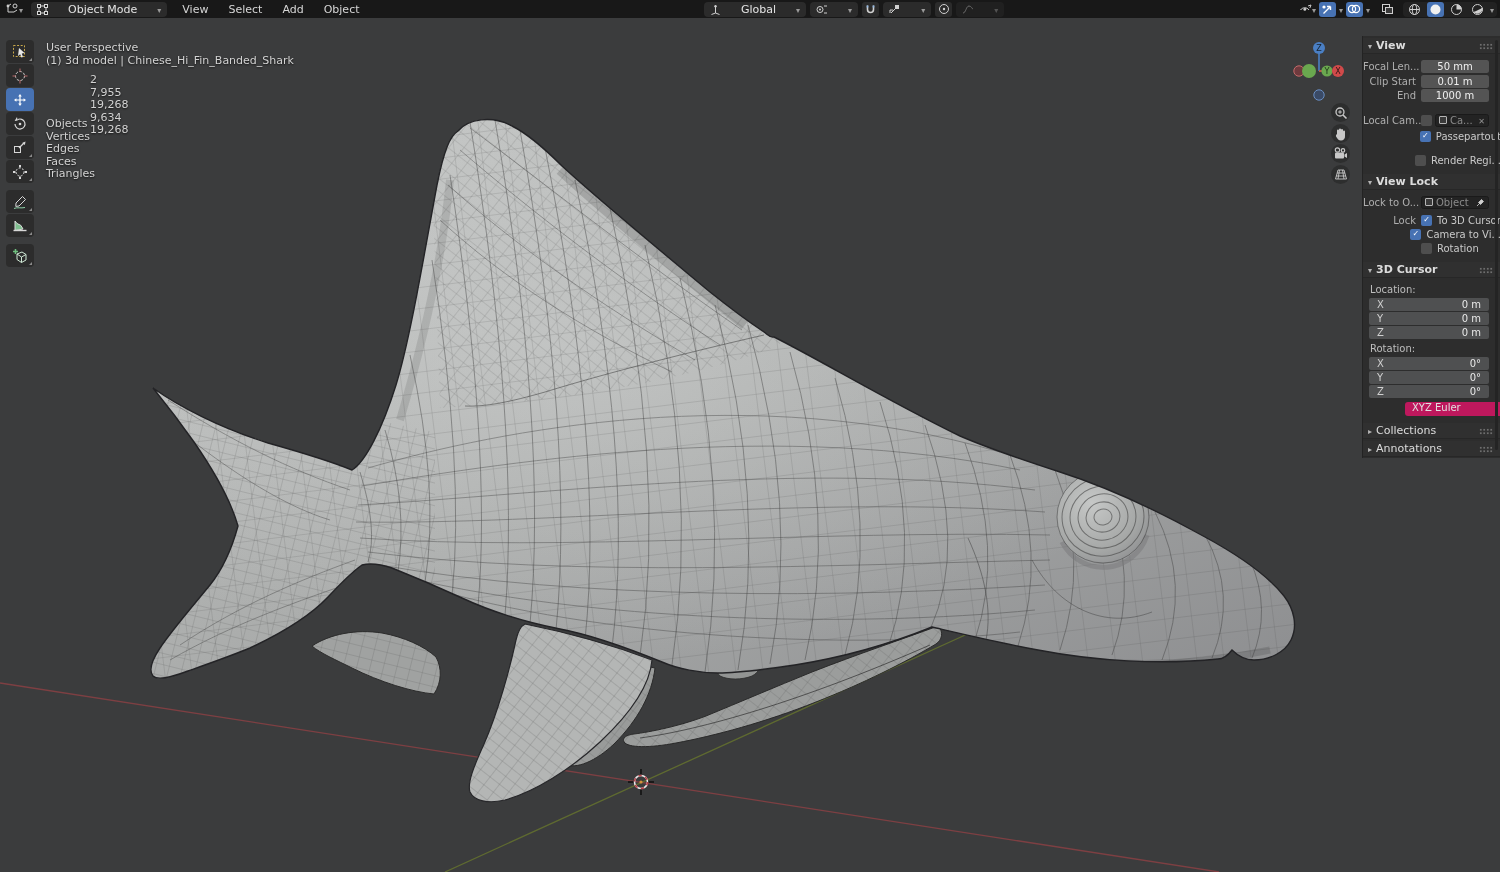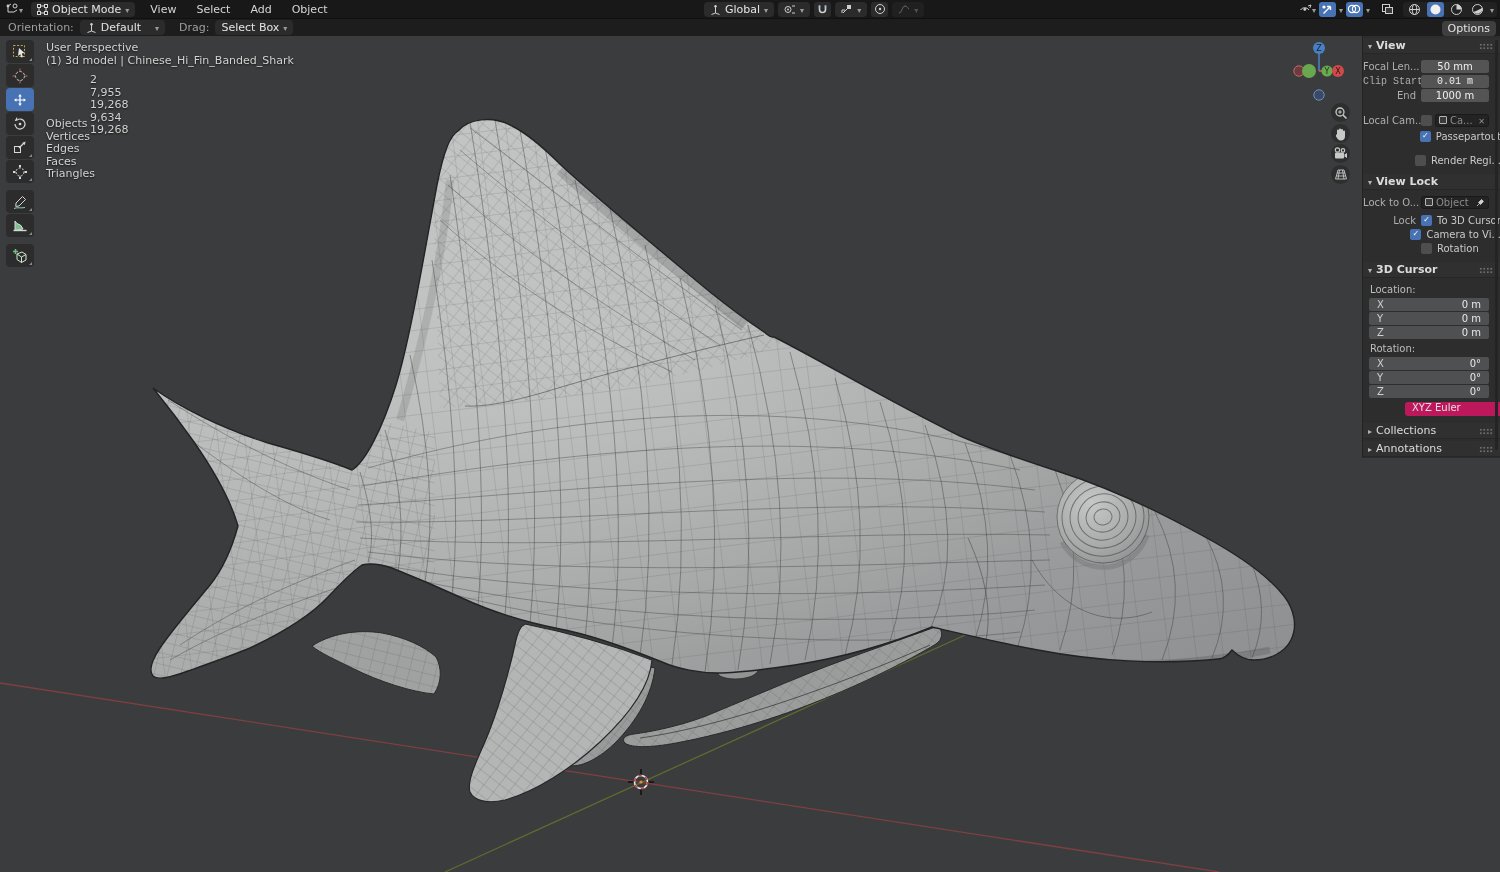--- a/index.html
+++ b/index.html
@@ -5,21 +5,21 @@
   * { margin:0; padding:0; box-sizing:border-box; }
   html,body { width:1500px; height:872px; overflow:hidden; background:#3b3c3d;
               font-family:"DejaVu Sans","Liberation Sans",sans-serif; font-size:11px; color:#d8d8d8; }
   .abs { position:absolute; }
   #stage { position:relative; width:1500px; height:872px; }
 
   
   #bar1 { left:0; top:0; width:1500px; height:18px; background:#181818; z-index:30; }
   #bar2 { left:0; top:18px; width:1500px; height:18px; background:#1d1d1d; border-top:1px solid #101010; z-index:30; }
   .hrow { display:flex; align-items:center; height:100%;padding-left:40px; }
-  .pill { display:inline-flex; align-items:center; gap:4px; background:#2b2b2b; border-radius:4px;
+  .pill { display:inline-flex; align-items:center; gap:20px; background:#2b2b2b; border-radius:4px;
           height:15px; padding:0 6px; color:#e3e3e3; }
   .menu-item { padding:0 9px; color:#d5d5d5; cursor:default; }
   .lab { color:#9f9f9f; }
   .chev::after { content:"▾"; font-size:8px; color:#9a9a9a; line-height:1; }
   .dim { opacity:.45; }
   .iconbtn { display:inline-flex; align-items:center; justify-content:center; height:15px; min-width:17px;
              border-radius:3px; }
   .iconbtn.on { background:var(--accent,#4772b3); }
   svg.mini { display:block; }
 
@@ -384,41 +384,20 @@
         <svg class="mini" width="13" height="13" viewBox="0 0 13 13">
               <circle cx="6.5" cy="6.5" r="5" fill="none" stroke="#cfcfcf"></circle>
               <path d="M3 9 A5 5 0 0 0 11.3 5" stroke="#cfcfcf" fill="#cfcfcf"></path>
             </svg>
       </span>
       <span class="chev"></span>
     </span>
   </div>
 </div>
 
-<div id="bar2" class="abs">
-  <div class="hrow" style="padding-left:8px; gap:6px;">
-    <span class="lab">Orientation:</span>
-    <span class="pill">
-      <svg class="mini" width="11" height="11" viewBox="0 0 11 11">
-            <path d="M5.5 9 V3 M5.5 9 L1.5 10.5 M5.5 9 L9.5 10.5" stroke="#d0d0d0" fill="none"></path>
-            <circle cx="5.5" cy="2.2" r="1.2" fill="#d0d0d0"></circle>
-          </svg>
-      <span>Default</span>
-      <span class="chev" style="margin-left:10px;"></span>
-    </span>
-    <span class="lab" style="margin-left:8px;">Drag:</span>
-    <span class="pill">
-      <span>Select Box</span>
-      <span class="chev"></span>
-    </span>
-  </div>
-  <span class="pill abs" id="optionsbtn" style="right:4px; top:1.5px;">
-    <span>Options</span>
-  </span>
-</div>
 
 <div id="toolbar" class="abs">
   <div class="tbtn">
     <svg class="mini" width="16" height="15" viewBox="0 0 16 15">
           <rect x="1.5" y="1.5" width="11" height="11" fill="none" stroke="#c8a84b" stroke-dasharray="2 1.6"></rect>
           <path d="M7 4 L12.5 9 L9.8 9.6 L11 13 L9.4 13.6 L8.2 10.2 L6 12 Z" fill="#e8e8e8"></path>
         </svg>
     <span class="sub"></span>
   </div>
   <div class="tbtn">
@@ -556,21 +535,21 @@
   <div class="sec-h" style="top:2px;">
     <span class="arr-d"></span>
         <b style="font-weight:600">View</b>
     <span class="grip"></span>
   </div>
 
   <div class="prow" style="top:23px;">
     <span class="plab">Focal Len...</span>
     <span class="fld num">50 mm</span>
   </div>
-  <div class="prow" style="top:38px;font-family:Liberation Mono, monospace;">
+  <div class="prow" style="top:38px;">
     <span class="plab">Clip Start</span>
     <span class="fld num">0.01 m</span>
   </div>
   <div class="prow" style="top:52px;">
     <span class="plab">End</span>
     <span class="fld num">1000 m</span>
   </div>
 
   <div class="prow" style="top:77px;">
     <span class="plab">Local Cam...</span>

